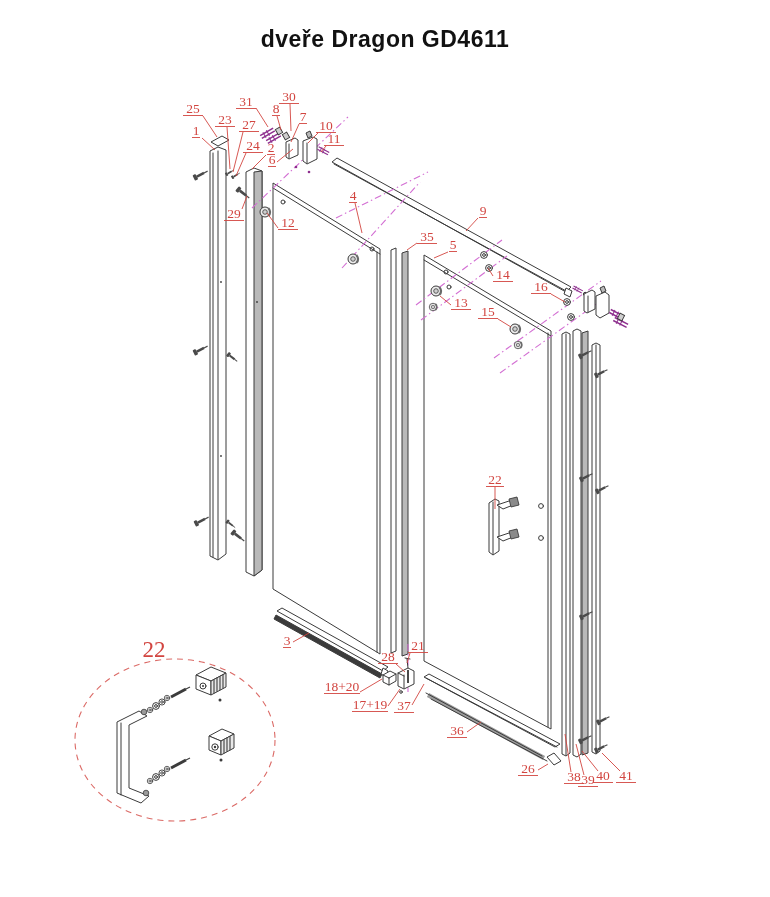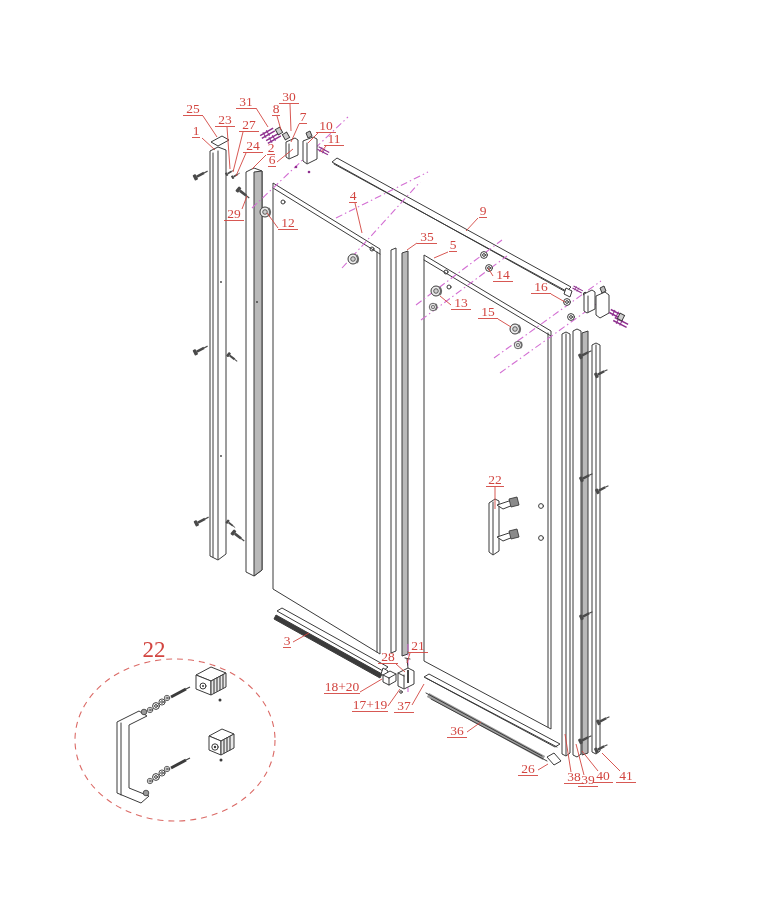--- a/index.html
+++ b/index.html
@@ -18,20 +18,21 @@
   .df{fill:var(--line);stroke:var(--line);stroke-width:1;}
   .dash{stroke:var(--construction);stroke-width:1.1;fill:none;stroke-dasharray:7 3 1.5 3;}
   .pp{stroke:var(--hardware);fill:none;}
   .dashred{stroke:var(--label);stroke-width:1.1;fill:none;stroke-dasharray:6 5;opacity:.8;}
   #labels-layer text{font-family:"Liberation Serif", serif;}
 </style>
 </head>
 <body>
 
 <div class="page">
+  <div class="title">dveře Dragon GD4611</div>
 
   <svg width="770" height="897" viewBox="0 0 770 897" xmlns="http://www.w3.org/2000/svg">
     <defs>
       <g id="screw">
         <rect x="-2.5" y="-3" width="3.5" height="6" rx="1" fill="#4a4a4a" stroke="none"></rect>
         <line x1="1" y1="0" x2="9" y2="0" stroke="#4a4a4a" stroke-width="2.6"></line>
         <line x1="9" y1="0" x2="13" y2="0" stroke="#4a4a4a" stroke-width="1.2"></line>
       </g>
       <g id="pscrew" class="pp">
         <line x1="0" y1="-1.7" x2="15" y2="-1.7" stroke-width="1.5"></line>

